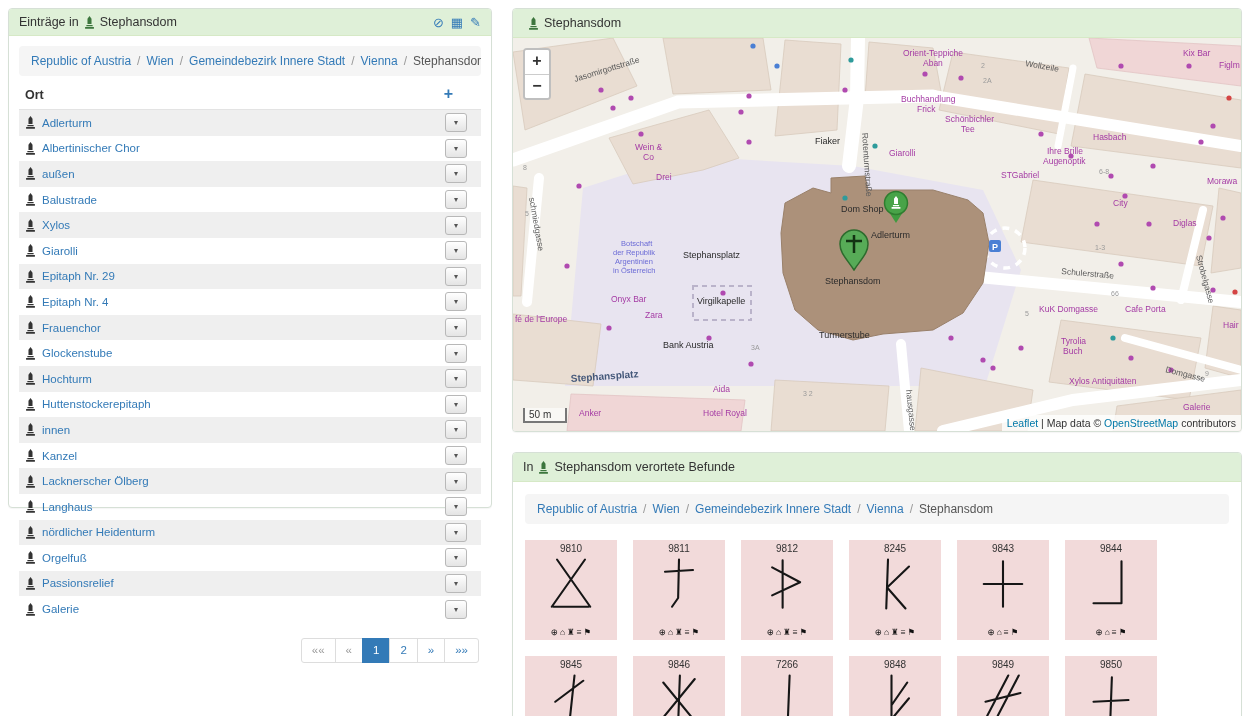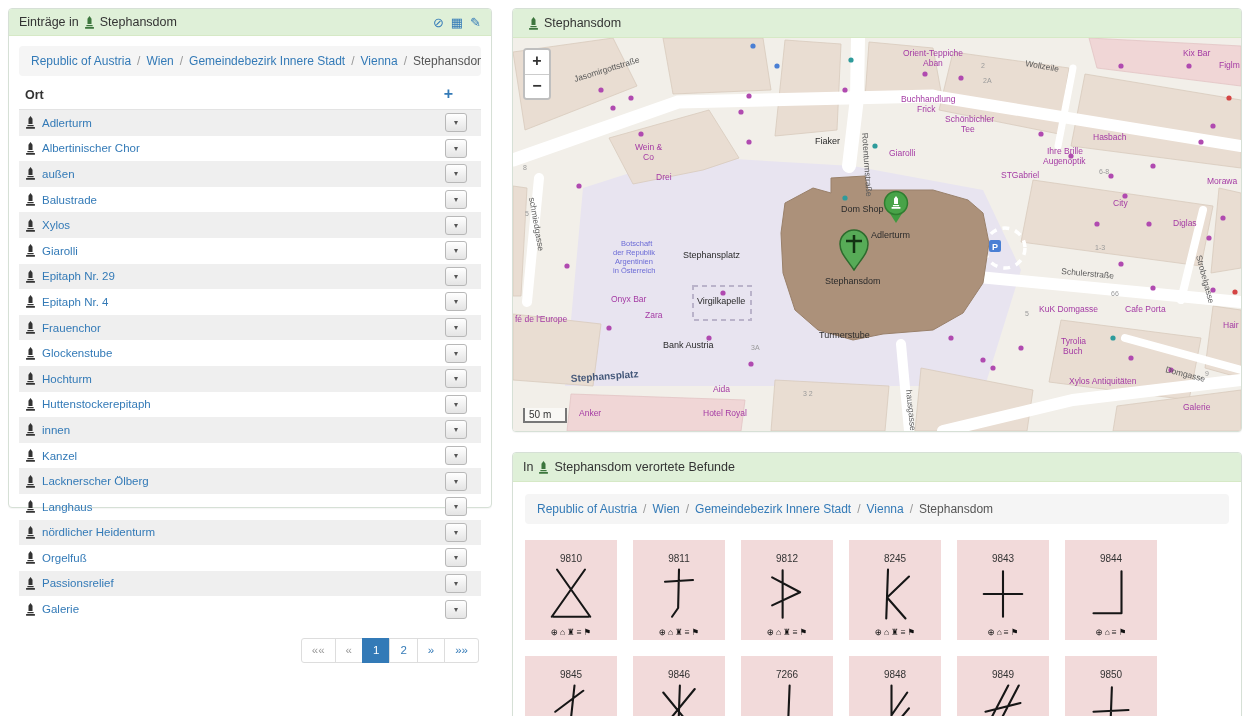--- a/index.html
+++ b/index.html
@@ -81,21 +81,21 @@
     background:rgba(255,255,255,.55); padding:1px 4px; border:2px solid #777; border-top:none;
     line-height:1.15; width:44px;
   }
   .map-attribution { position:absolute; right:0; bottom:0; z-index:5; font-size:10.5px; background:rgba(255,255,255,.78); padding:2px 5px; color:#333; }
   .map-attribution a { color:#0078a8; text-decoration:none; cursor:pointer; }
 
   
   .findings-body { padding:12px; }
   .cards { display:flex; flex-wrap:wrap; gap:16px; padding:2px 0; }
   .card { width:92px; height:100px; background:#f2dada; display:flex; flex-direction:column; align-items:center; cursor:pointer; }
-  .card-num { font-size:10px; color:#333; padding-top:14px; line-height:1; }
+  .card-num { font-size:10px; color:#333; padding-top:4px; line-height:1; }
   .card-glyph { width:56px; height:56px; margin-top:2px; }
   .card-glyph path { fill:none; stroke:#161616; stroke-width:2.4; stroke-linecap:round; stroke-linejoin:round; }
   .card-icons { font-size:8.5px; color:#111; margin-top:auto; padding-bottom:4px; line-height:1; }
   .card-icons span { margin:0 1px; }
 </style>
 </head>
 <body>
 
 <svg width="0" height="0" style="position:absolute" aria-hidden="true">
   <defs>
@@ -503,20 +503,21 @@
           <g transform="translate(341,232)">
             <path d="M0 0 C-8 -12 -14 -17 -14 -26 A14 14 0 1 1 14 -26 C14 -17 8 -12 0 0 Z" fill="#57ab57" stroke="#2d6b2d" stroke-width="1.5"></path>
             <path d="M0 -35 L0 -17 M-8 -29 L8 -29" stroke="#123312" stroke-width="2.5" fill="none"></path>
           </g>
         </svg>
         <div class="leaflet-zoom">
           <a class="zoom-btn">+</a>
           <a class="zoom-btn">−</a>
         </div>
         <div class="map-scale">50 m</div>
+        <div class="map-attribution"><a>Leaflet</a><span> | Map data © </span><a>OpenStreetMap</a><span> contributors</span></div>
       </div>
     </section>
 
     <section class="panel findings-panel">
       <header class="panel-heading">
         <span>In</span>
         <svg class="ph-mon" viewBox="0 0 12 14">
             <use href="#sym-monument"></use>
           </svg>
         <span style="margin-right:4px">Stephansdom</span>

